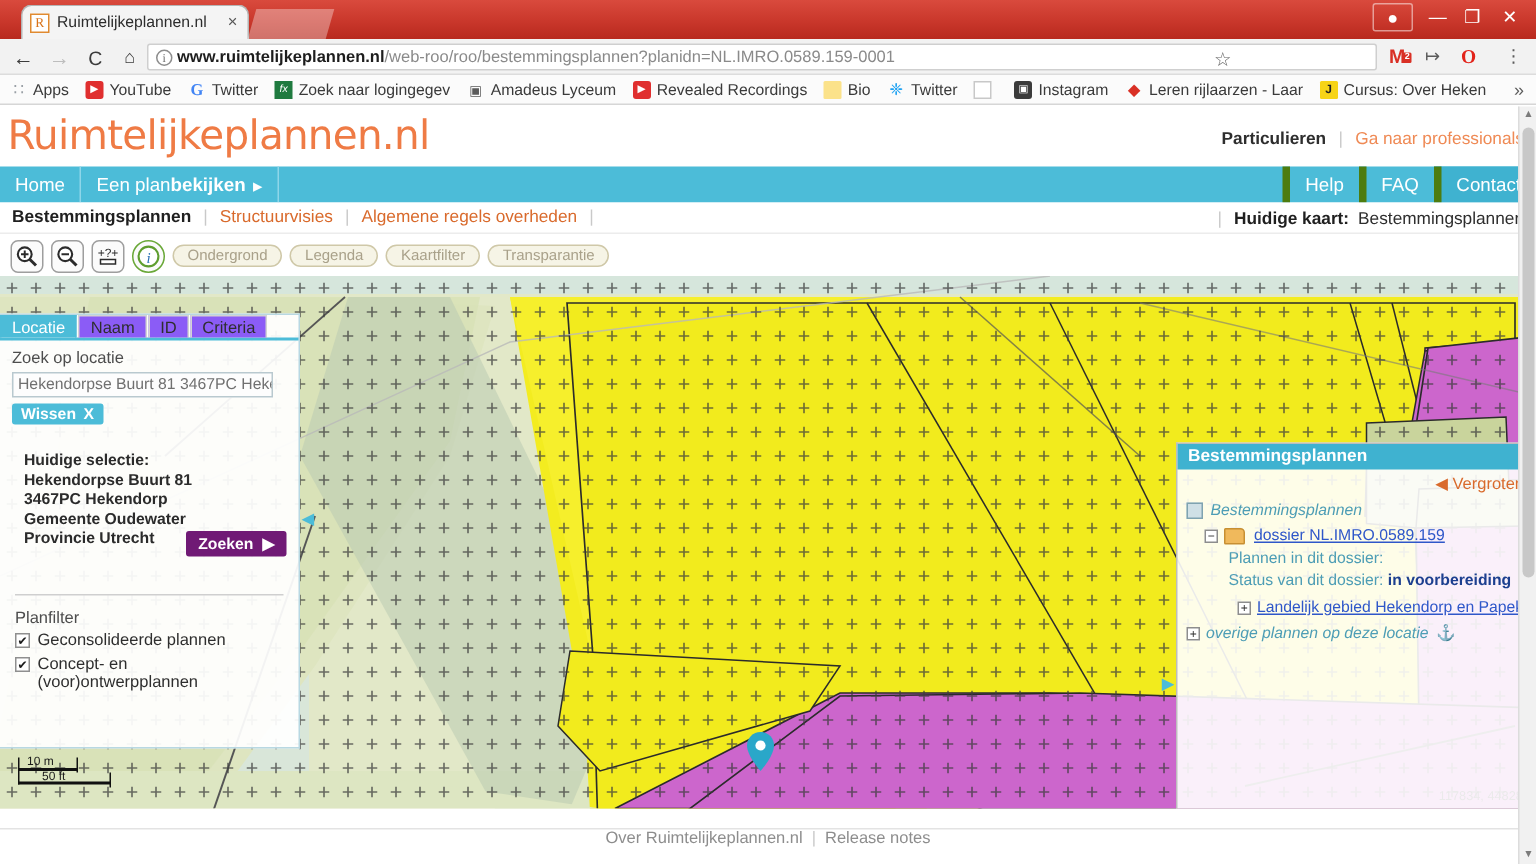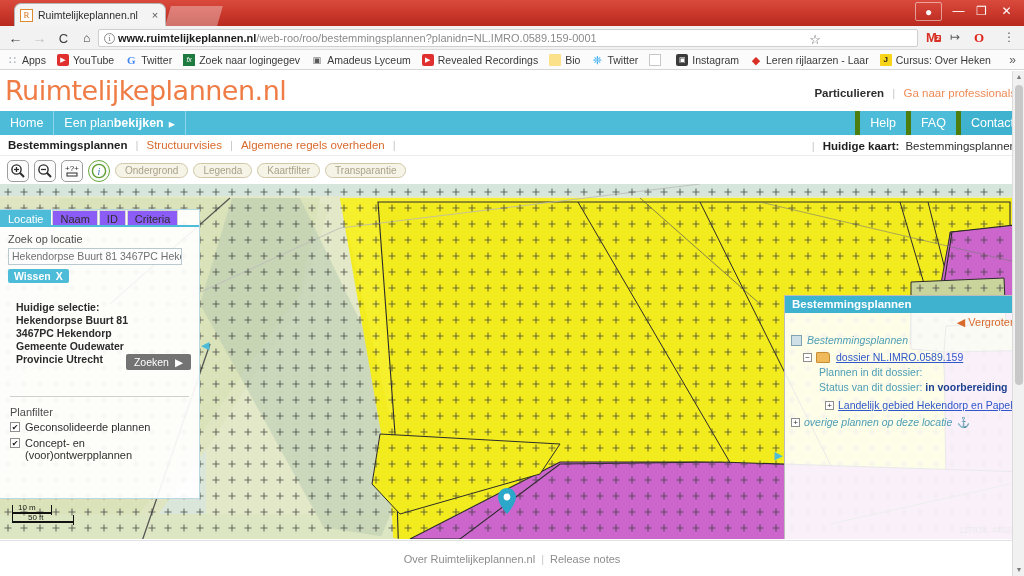--- a/index.html
+++ b/index.html
@@ -210,21 +210,21 @@
   }
   .btn-wissen {
     margin-top: 4px; display: inline-flex; align-items: center;
     background: #4cbcd8; color: #fff; font-size: 10.5px; font-weight: 700;
     padding: 1px 6px; border-radius: 2px;
   }
   .btn-wissen .x { margin-left: 5px; font-weight: 700; }
   .selblock { margin-top: 17px; font-size: 10.5px; color: #2b2b2b; font-weight: 700; line-height: 13px; padding-left: 8px; }
   .btn-zoeken {
     position: absolute; right: 8px; top: 144px;
-    background: #737373; color: #fff; font-size: 10.5px; font-weight: 400;
+    background: #701a75; color: #fff; font-size: 10.5px; font-weight: 700;
     padding: 2px 8px; border-radius: 2px; display: inline-flex; align-items: center;
   }
   .btn-zoeken .arr { margin-left: 6px; }
   .panel-div { position:absolute; left: 10px; right: 10px; top: 186px; border-top: 1px solid #cfcfcf; }
   .planfilter { position: absolute; left: 10px; top: 196px; }
   .pf-title { font-size: 11px; color: #4d4d4d; margin-bottom: 3px; }
   .pf-row { display: flex; align-items: flex-start; font-size: 11px; color: #2e2e2e; margin-bottom: 4px; }
   .cbx {
     width: 10px; height: 10px; flex: 0 0 10px; margin-right: 5px; margin-top: 1px;
     border: 1px solid #8f8f8f; background: #fff;
@@ -277,23 +277,23 @@
   .page-vscroll {
     position: absolute; right: 0; top: 0; width: 12px; height: 505px;
     background: #f1f1f1; border-left: 1px solid #dcdcdc; z-index: 9;
   }
   .vs-arrow { position:absolute; left:0; width:12px; height:12px; text-align:center; font-size:7px; color:#7b7b7b; line-height:12px; }
   .vs-up { top: 0; }
   .vs-down { bottom: 0; }
   .vs-thumb { position:absolute; left:2px; top:14px; width:8px; height:300px; background:#c8c8c8; border-radius:4px; }
 
   .footer {
-    position: absolute; left: 0; bottom: 0; width: 1024px; height: 36px;
+    position: absolute; left: 0; bottom: 0; width: 1024px; height: 24px;
     background: #fff; border-top: 1px solid #e3e3e3;
-    display: flex; align-items: center; justify-content: center;
+    display: flex; align-items: flex-start; justify-content: center;
     font-size: 11px; color: #8d8d8d;
   }
   .footer .sep { margin: 0 6px; color: #c9c9c9; }
 </style>
 </head>
 <body>
 
 <div id="app">
 
   <div class="chrome-titlebar">

